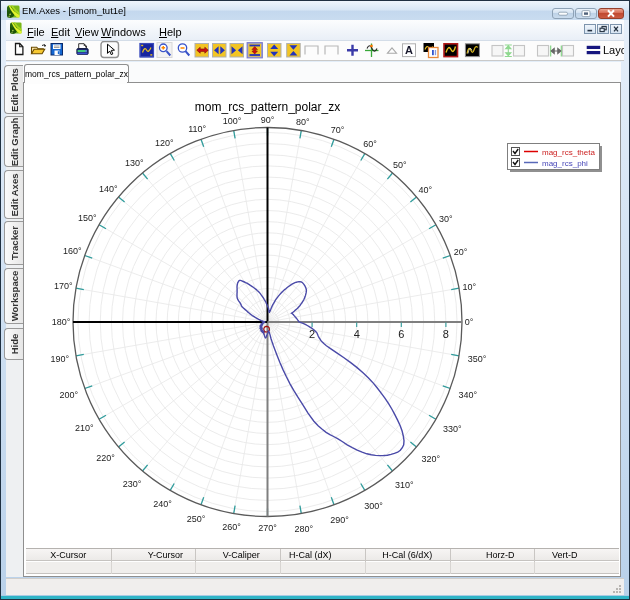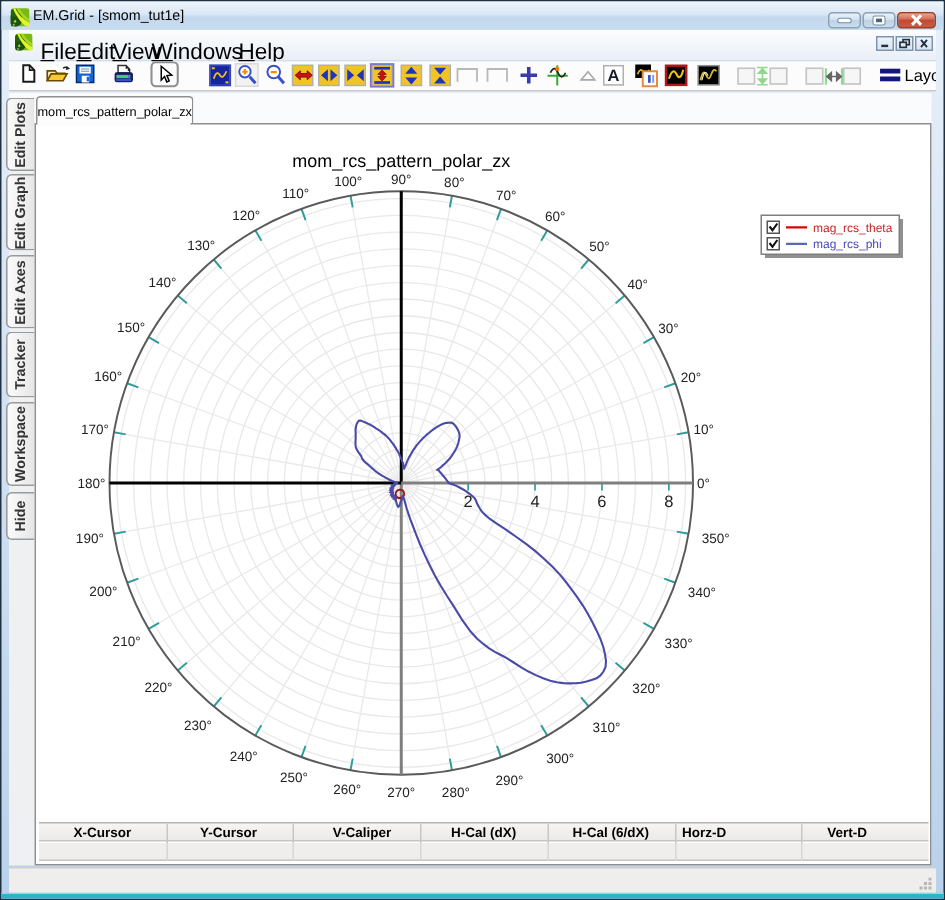--- a/index.html
+++ b/index.html
@@ -19,21 +19,21 @@
 .capbtn { position:absolute; top:8px; height:11px; border:1px solid #8ea2b6; border-radius:3px;
   background:linear-gradient(#eaf2fa,#d3e2f1 45%,#bed2e7 50%,#cadcee); }
 .capbtn svg, .mdibtn svg { display:block; }
 #btnmin { left:552px; width:22px; }
 #btnmax { left:575px; width:22px; }
 #btnclose { left:598px; width:26px; border:1px solid #96402c; border-radius:3px;
   background:linear-gradient(#e9a491,#d9705a 40%,#c04a32 50%,#cc5a42); }
 
 #menubar { position:absolute; left:6px; top:20px; width:618px; height:21px;
   background:linear-gradient(#fcfdfe,#e9eff7); border-bottom:1px solid #d4dde8;}
-.menuitem { position:absolute; top:6px; font-size:15px; color:#000; }
+.menuitem { position:absolute; top:6px; font-size:11px; color:#000; }
 .menuitem u { text-decoration:underline; }
 #menuicon { position:absolute; left:4px; top:2px; }
 .mdibtn { position:absolute; top:4px; width:12px; height:10px; border:1px solid #7d94ac;
   background:linear-gradient(#eef4fb,#d6e4f2); }
 
 #toolbar { position:absolute; left:6px; top:41px; width:618px; height:20px; background:#fcfcfc; border-bottom:1px solid #c9c9c9;}
 
 #tabrow { position:absolute; left:6px; top:62px; width:615px; height:21px; background:#fafbfc; }
 #maintab { position:absolute; left:18px; top:2px; height:20px; width:105px; background:#fdfdfd;
   border:1px solid #8f8f8f; border-bottom:none; border-radius:3px 3px 0 0; font-size:8.5px; color:#000;
@@ -45,21 +45,21 @@
 .vtab span { position:absolute; left:50%; top:50%; transform:translate(-50%,-50%) rotate(-90deg);
   white-space:nowrap; font-size:9.5px; font-weight:bold; color:#333; }
 
 #content { position:absolute; left:23px; top:82px; width:598px; height:495px; background:#fff;
   border:1px solid #8f8f8f; }
 
 #tbl { position:absolute; left:26px; top:546px; width:593px; }
 #tblhead { position:absolute; left:0; top:2px; width:593px; height:13px; border-top:1px solid #b5b2af;
   border-bottom:1px solid #c6c3c0; background:linear-gradient(#f7f5f4,#eceae8); }
 #tblrow { position:absolute; left:0; top:16px; width:593px; height:12px; background:#f0eeec; border-bottom:1px solid #c6c3c0;}
-.th { position:absolute; top:1px; font-size:9px; font-weight:bold; color:#000; text-align:center; width:85px;}
+.th { position:absolute; top:1px; font-size:9px; font-weight:normal; color:#000; text-align:center; width:85px;}
 .tsep { position:absolute; top:0; width:1px; height:13px; background:#c9c6c3; }
 .tsep2 { position:absolute; top:0; width:1px; height:12px; background:#d8d5d2; }
 
 #status { position:absolute; left:6px; top:578px; width:618px; height:17px; background:#f0eeed; border-top:1px solid #d0cecb;}
 svg text { font-family:"Liberation Sans", sans-serif; }
 </style>
 </head>
 <body>
 <div id="win">
 <div id="frame"></div>
@@ -69,21 +69,21 @@
 <svg id="appicon" width="13" height="13" viewBox="0 0 13.5 13.5">
       <rect x="0.5" y="0.5" width="12.5" height="12.5" rx="1.5" fill="#7ab818"></rect>
 <path d="M0.5,1 Q1,8 4.5,13 L0.5,13 Z" fill="#1d5409"></path>
 <ellipse cx="3.6" cy="8.2" rx="4.6" ry="5" fill="#1d5409"></ellipse>
 <ellipse cx="2.6" cy="3.6" rx="2.6" ry="2.8" fill="#246410"></ellipse>
 <path d="M3.2,0.5 Q6.5,7 13,10.5 L13,13 L10.5,13 Q5,8.5 1.6,0.5 Z" fill="#e2f42c"></path>
 <path d="M6,0.5 Q8.5,5 13,8 L13,10 Q7,6.5 4,0.5 Z" fill="#a8d81e"></path>
 <path d="M2.2,9.5 l1.2,-1 l0.8,1.4 l-1.3,0.8 Z" fill="#cfe86a" opacity="0.85"></path>
 <path d="M1.4,11.8 l1,-0.8 l0.7,1.1 l-1,0.7 Z" fill="#cfe86a" opacity="0.7"></path>
     </svg>
-<div id="title">EM.Grid - [smom_tut1e]</div>
+<div id="title">EM.Axes - [smom_tut1e]</div>
 <div class="capbtn" id="btnmin">
       <svg width="20" height="9" viewBox="0 0 20 9">
         <rect x="5.5" y="3.2" width="9" height="3" rx="1.4" fill="#fbfdfe" stroke="#7a8ea0" stroke-width="0.7"></rect>
       </svg>
     </div>
 <div class="capbtn" id="btnmax">
       <svg width="20" height="9" viewBox="0 0 20 9">
         <rect x="6" y="1.6" width="8" height="6" rx="1.2" fill="#fbfdfe" stroke="#7a8ea0" stroke-width="0.7"></rect>
         <rect x="8" y="3.4" width="4" height="2.4" fill="#51637a"></rect>
       </svg>
@@ -400,29 +400,29 @@
 <line x1="500" y1="68.5" x2="514" y2="68.5" stroke="#dd0000" stroke-width="1.5"></line>
 <line x1="500" y1="79.5" x2="514" y2="79.5" stroke="#5868b8" stroke-width="1.5"></line>
 <text x="518" y="71.5" font-size="8px" fill="#cc2222">mag_rcs_theta</text>
 <text x="518" y="82.5" font-size="8px" fill="#4848b8">mag_rcs_phi</text>
 </g>
 </svg>
 
 <div id="tbl">
 <div id="tblhead">
         <div class="th" style="left:0.0px;width:84.7px">X-Cursor</div>
-<div class="th" style="left:84px;width:84.7px">Y-Cursor</div>
+<div class="th" style="left:97px;width:84.7px">Y-Cursor</div>
 <div class="tsep" style="left:84.7px"></div>
 <div class="th" style="left:173px;width:84.7px">V-Caliper</div>
 <div class="tsep" style="left:169.4px"></div>
-<div class="th" style="left:254px;width:84.7px">H-Cal (dX)</div>
+<div class="th" style="left:242px;width:84.7px">H-Cal (dX)</div>
 <div class="tsep" style="left:254.1px"></div>
 <div class="th" style="left:338.9px;width:84.7px">H-Cal (6/dX)</div>
 <div class="tsep" style="left:338.9px"></div>
-<div class="th" style="left:401px;width:84.7px">Horz-D</div>
+<div class="th" style="left:432px;width:84.7px">Horz-D</div>
 <div class="tsep" style="left:423.6px"></div>
 <div class="th" style="left:508.3px;width:61px">Vert-D</div>
 <div class="tsep" style="left:508.3px"></div>
       </div>
 <div id="tblrow">
         <div class="tsep2" style="left:84.7px"></div>
 <div class="tsep2" style="left:169.4px"></div>
 <div class="tsep2" style="left:254.1px"></div>
 <div class="tsep2" style="left:338.9px"></div>
 <div class="tsep2" style="left:423.6px"></div>

